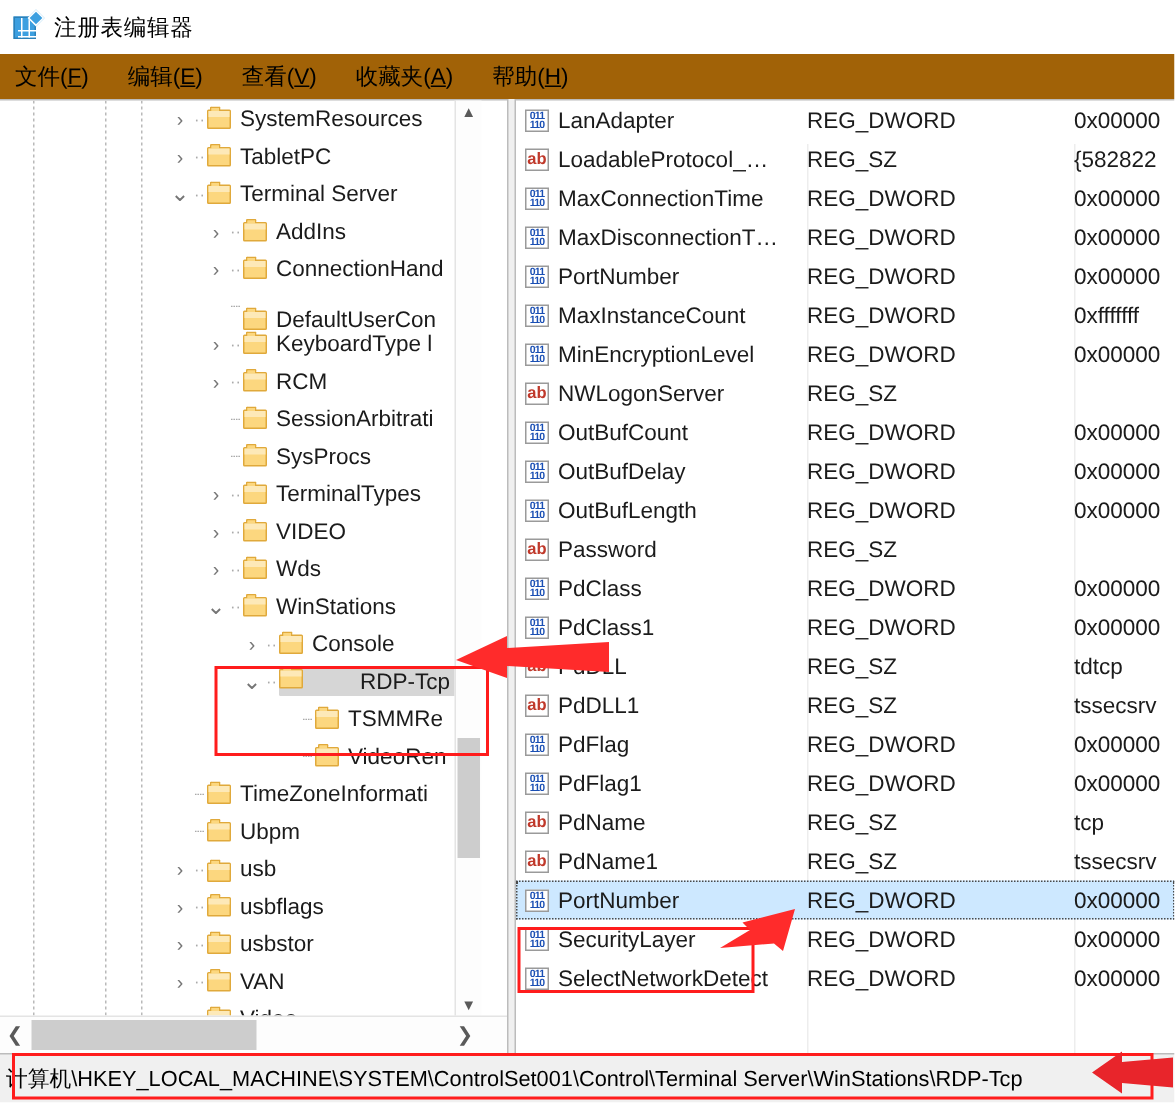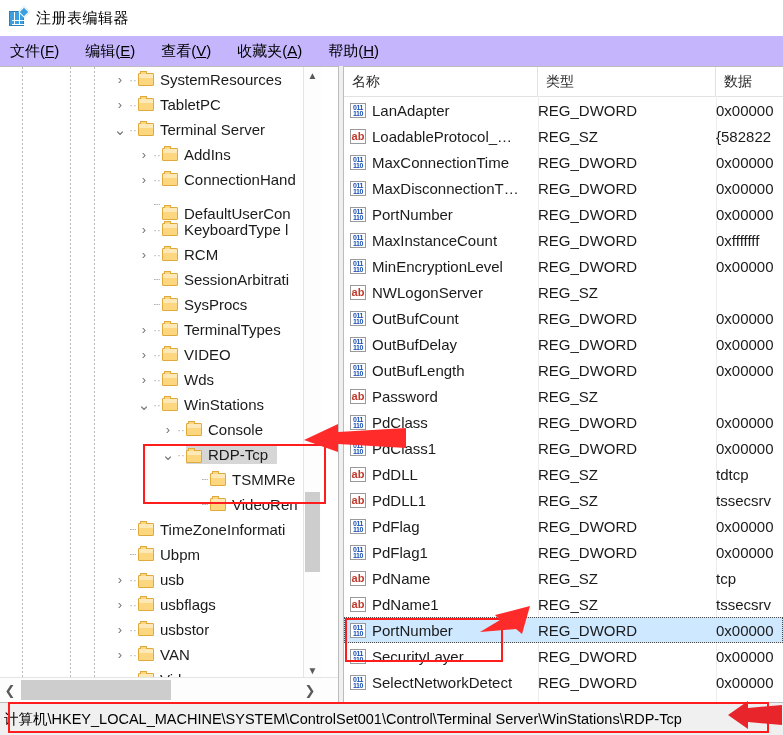--- a/index.html
+++ b/index.html
@@ -22,40 +22,40 @@
   #app-icon .grid:after{content:"";position:absolute;left:9px;top:0;width:1px;height:13px;background:#ffffff;}
   #app-icon .hl1{position:absolute;left:2px;top:8px;width:13px;height:1px;background:#fff;}
   #app-icon .hl2{position:absolute;left:2px;top:12px;width:13px;height:1px;background:#fff;}
   #app-icon .gear{position:absolute;right:0px;top:0px;width:8px;height:8px;background:#3c9fe0;
      border:1px solid #fff;box-sizing:border-box;transform:rotate(45deg);}
   #title-text{font-size:15px;color:#000000;letter-spacing:.5px;}
 
   
   #menubar{
     position:absolute;left:0;top:36px;width:783px;height:30px;
-    background:#c4b5fd;display:flex;align-items:center;padding-left:10px;box-sizing:border-box;
+    background:#a16207;display:flex;align-items:center;padding-left:10px;box-sizing:border-box;
   }
   .menu-item{font-size:15px;color:#000;margin-right:26px;cursor:default;white-space:nowrap;}
   .menu-item u{text-decoration:underline;}
 
   
   #content{position:absolute;left:0;top:66px;width:783px;height:636px;}
 
   
   #tree-pane{
     position:absolute;left:0;top:0;width:338px;height:636px;
     background:#ffffff;border-top:1px solid #bcbcbc;box-sizing:border-box;overflow:hidden;
   }
   #tree-scroll-area{position:absolute;left:0;top:0;width:320px;height:612px;overflow:hidden;}
   .tree-row{
     position:relative;height:25px;display:flex;align-items:center;white-space:nowrap;
     font-size:15px;color:#1b1b1b;
   }
   .tree-row .sel{
-    display:inline-flex;align-items:flex-end;background:#d6d6d6;padding:1px 5px 1px 0;border-radius:1px;
+    display:inline-flex;align-items:flex-start;background:#d6d6d6;padding:1px 5px 1px 0;border-radius:1px;gap:32px;
   }
   .chev{width:16px;display:inline-block;text-align:center;color:#767676;font-size:13px;flex:none;}
   .dots{width:10px;display:inline-block;flex:none;color:#aaa;font-size:11px;text-align:center;}
   .folder{
     width:16px;height:13px;flex:none;margin-right:6px;position:relative;display:inline-block;
     background:#fcd77f;border:1px solid #e0a93b;box-sizing:border-box;border-radius:1px;
   }
   .folder:before{content:"";position:absolute;left:1px;top:-3px;width:7px;height:3px;
      background:#fcd77f;border:1px solid #e0a93b;border-bottom:none;box-sizing:border-box;border-radius:1px 1px 0 0;}
   .folder:after{content:"";position:absolute;left:0;top:0;width:100%;height:4px;background:#fde9b8;}
@@ -382,25 +382,20 @@
     <div id="tree-hscroll">
       <div class="arw lt">❮</div>
       <div id="tree-hthumb"></div>
       <div class="arw rt">❯</div>
     </div>
   </div>
 
   <div id="splitter"></div>
 
   <div id="list-pane">
-    <div id="list-header">
-      <div class="hcell" style="left:0;width:194px;">名称</div>
-      <div class="hcell" style="left:194px;width:178px;">类型</div>
-      <div class="hcell" style="left:372px;width:67px;border-right:none;">数据</div>
-    </div>
     <div class="colsep" style="left:194px;"></div>
     <div class="colsep" style="left:372px;"></div>
     <div id="list-rows">
         <div class="lrow">
           <span class="cname">
             <span class="vicon dword">
               <span class="l1">011</span>
               <span class="l2">110</span>
             </span>
             <span>LanAdapter</span>

